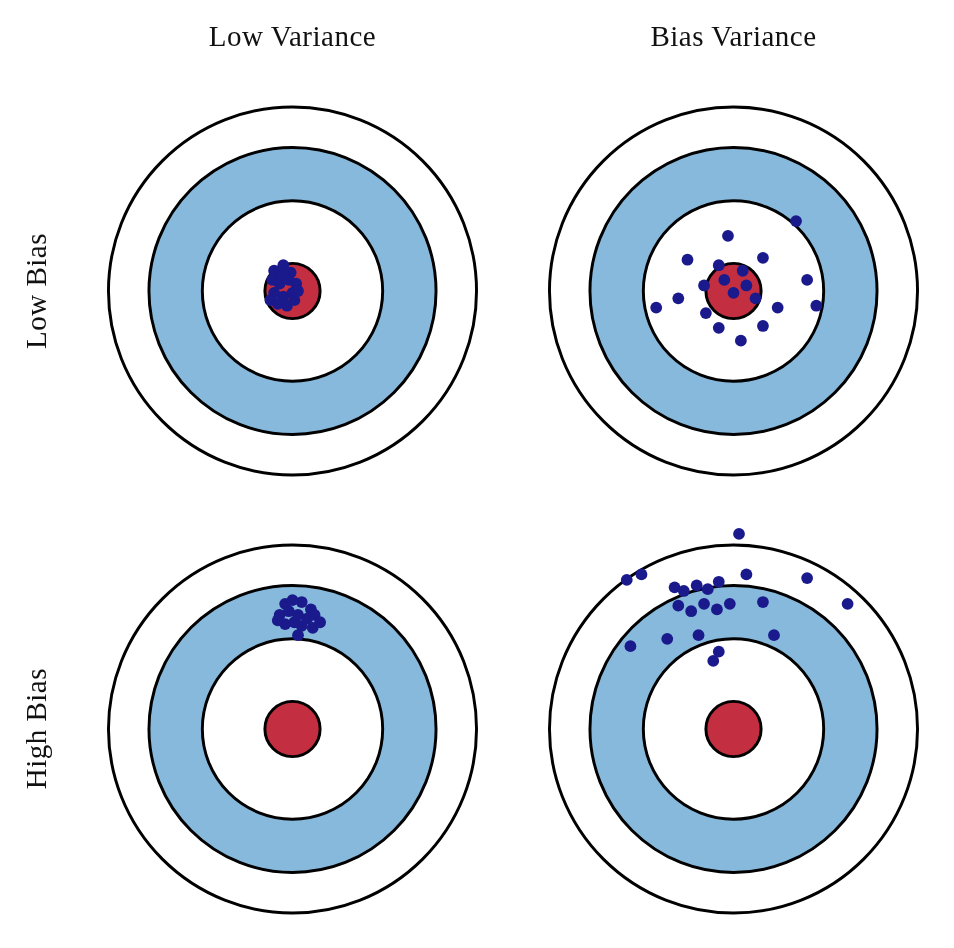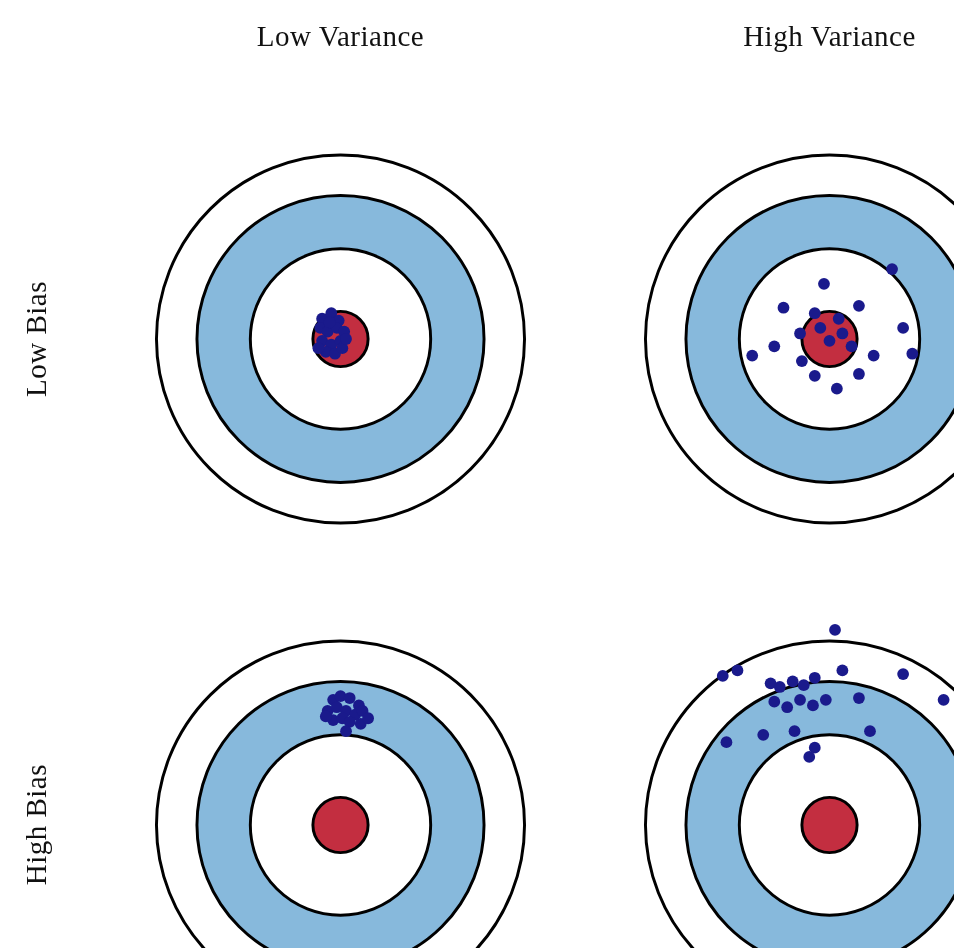--- a/index.html
+++ b/index.html
@@ -12,21 +12,20 @@
     height: 948px;
     font-family: "Liberation Serif", "DejaVu Serif", serif;
     color: #111111;
   }
   .grid {
     display: grid;
     grid-template-columns: 72px 441px 441px;
     grid-template-rows: 72px 438px 438px;
     width: 954px;
     height: 744px;
-    gap: 48px;
   }
   .corner { }
   .col-header {
     display: flex;
     align-items: center;
     justify-content: center;
     font-size: 29px;
     letter-spacing: 0.5px;
   }
   .row-header {
@@ -56,21 +55,21 @@
 </style>
 </head>
 <body>
 
 <div class="grid">
 
   <div class="corner"></div>
 
   <div class="col-header">Low Variance</div>
 
-  <div class="col-header">High Variance</div>
+  <div class="col-header">Bias Variance</div>
 
   <div class="row-header">
     <span class="vtext">Low Bias</span>
   </div>
 
   <div class="panel">
     <svg viewBox="-1.19 -1.19 2.38 2.38">
         <circle cx="0" cy="0" r="1" fill="#ffffff" stroke="#000000" stroke-width="0.016"></circle>
         <circle cx="0" cy="0" r="0.78" fill="#87b9dc" stroke="#000000" stroke-width="0.016"></circle>
         <circle cx="0" cy="0" r="0.49" fill="#ffffff" stroke="#000000" stroke-width="0.016"></circle>

